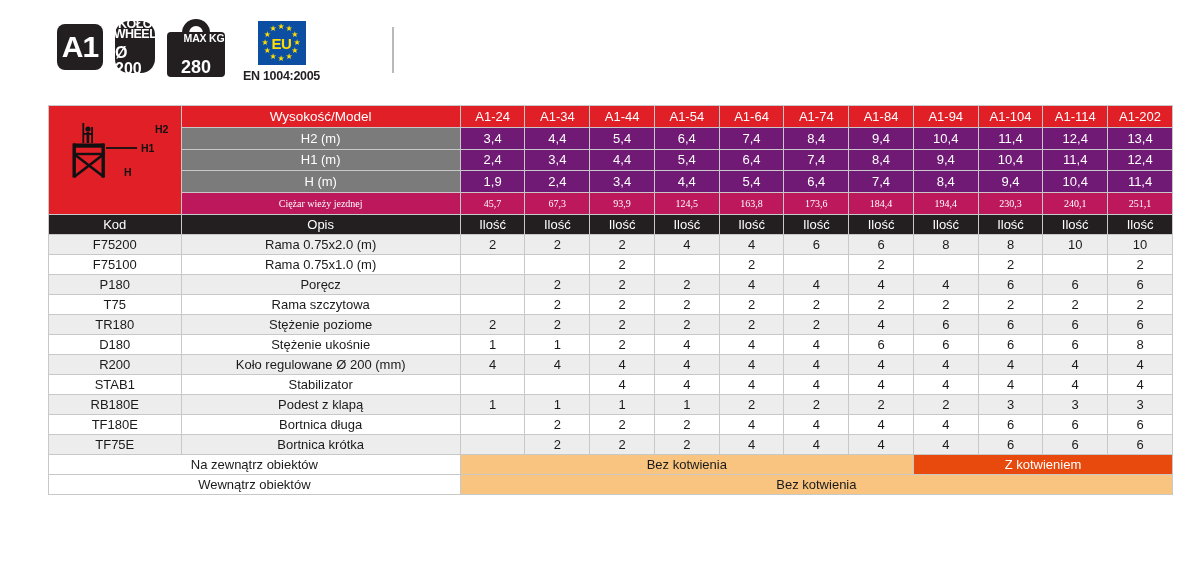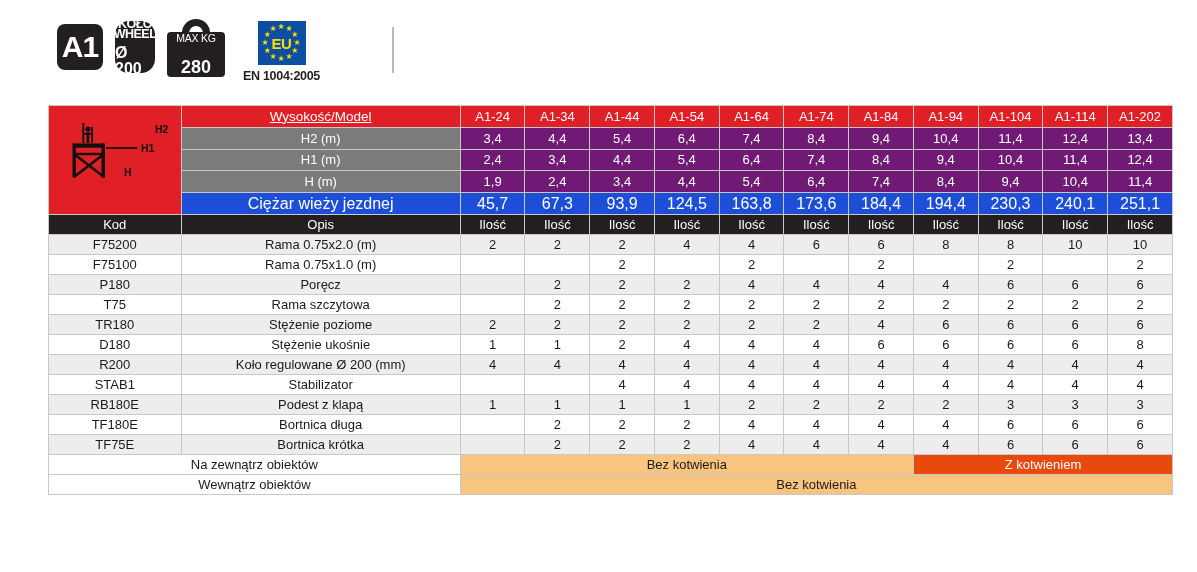--- a/index.html
+++ b/index.html
@@ -94,22 +94,23 @@
     border-radius: 4px;
     display: flex;
     flex-direction: column;
     align-items: center;
     justify-content: center;
     color: #fff;
     line-height: 1;
   }
   #badge-weight-wrap .k-top {
     font-size: 10.5px;
-    font-weight: normal;
+    font-weight: bold;
     letter-spacing: -0.2px;
+    padding-left: 16px;
   }
   #badge-weight-wrap .k-bot {
     font-size: 18px;
     font-weight: bold;
     margin-top: 14px;
   }
 
   #badge-eu-wrap {
     display: flex;
     flex-direction: column;
@@ -194,41 +195,41 @@
     background: #e01f26;
     color: #ffffff;
     font-weight: bold;
     font-size: 13px;
     height: 22px;
     line-height: 22px;
     border-color: #e8575c;
   }
   tr.row-head-red td.model-title {
     font-size: 13.5px;
-    text-decoration: underline;
   }
 
   
   tr.row-grey td {
     background: #701a75;
     color: #ffffff;
     height: 22px;
     line-height: 22px;
     font-size: 13px;
     border-color: #949494;
   }
   tr.row-grey td.lbl { background: #7b7b7b; }
 
   tr.row-grey-dark td {
-    background: #1d4ed8;
+    background: #be185d;
     color: #ffffff;
     height: 22px;
     line-height: 22px;
-    font-size: 16px;
+    font-size: 10px;
     border-color: #8c8c8c;
+    font-family: Liberation Serif, serif;
   }
 
   
   tr.row-head-black td {
     background: #231f20;
     color: #ffffff;
     font-weight: bold;
     font-size: 13px;
     height: 22px;
     line-height: 22px;

